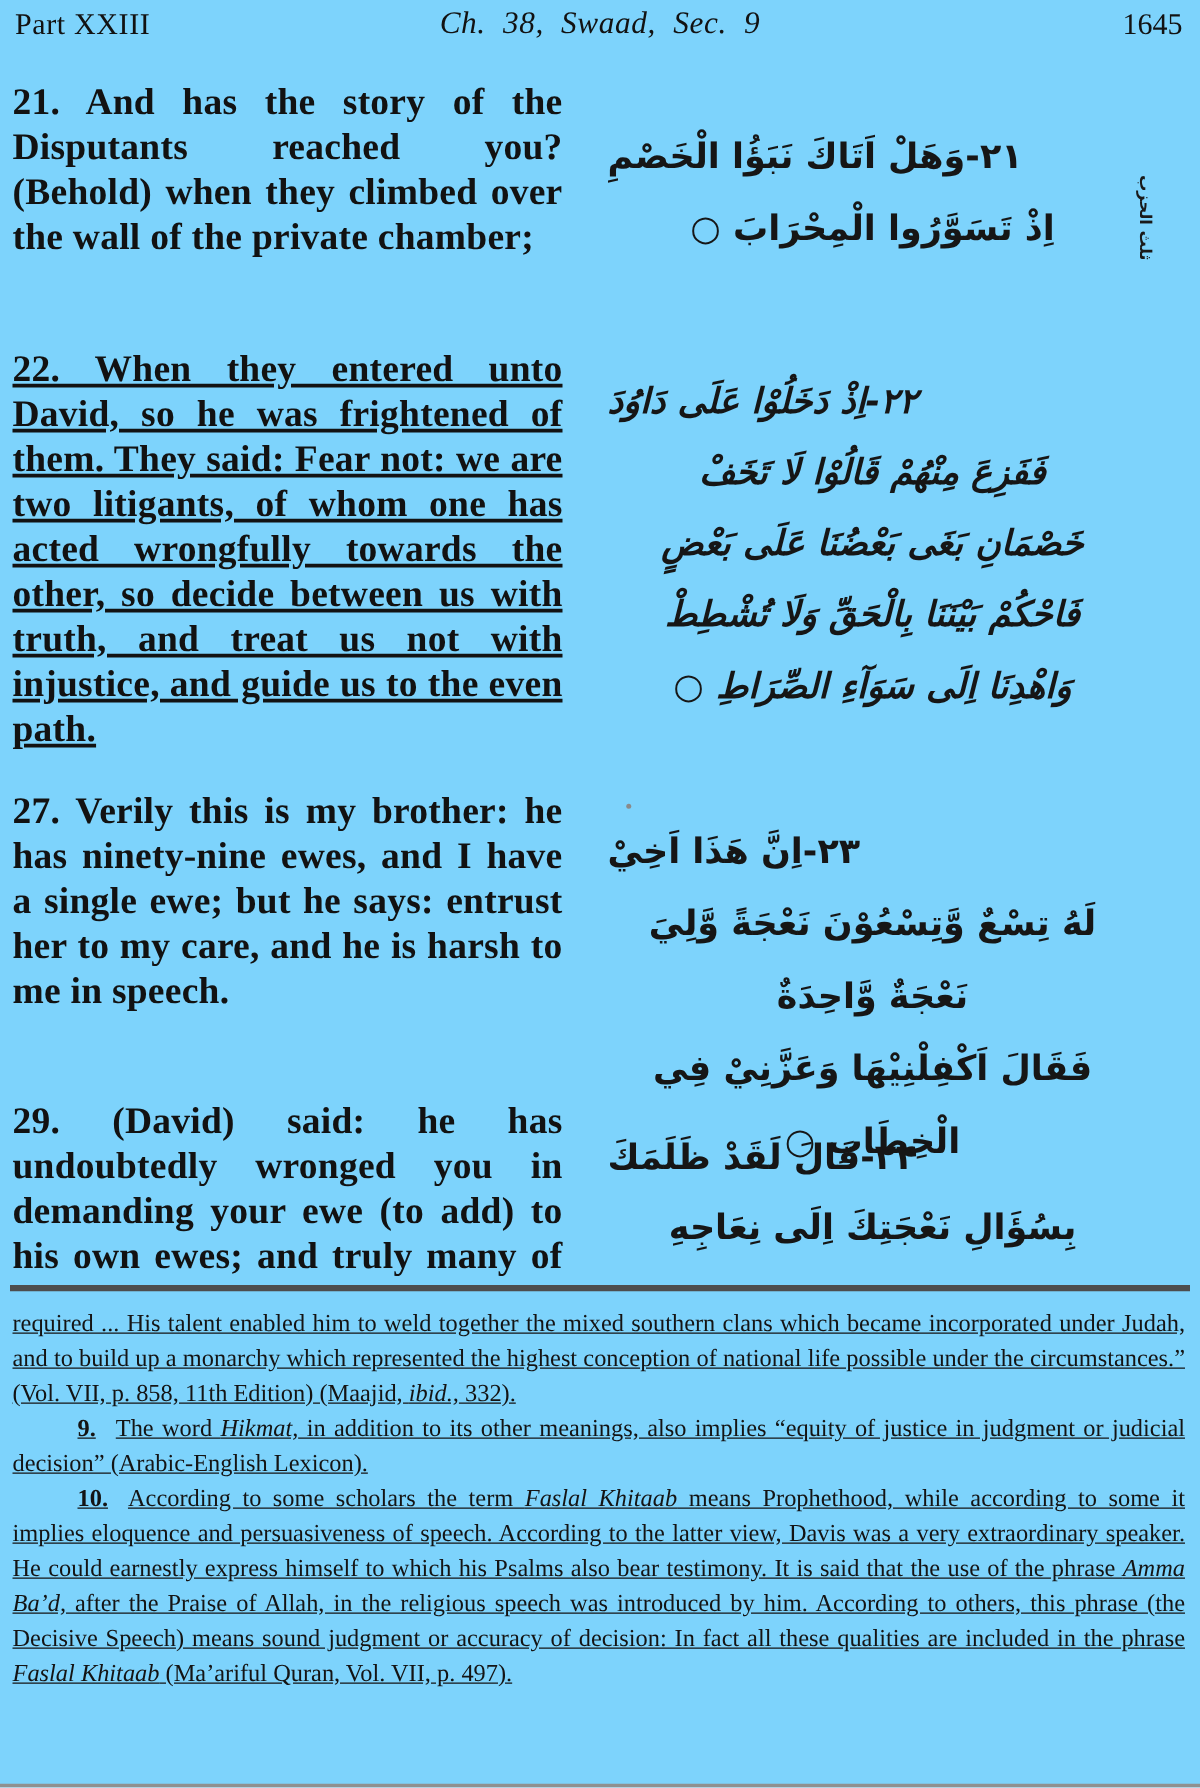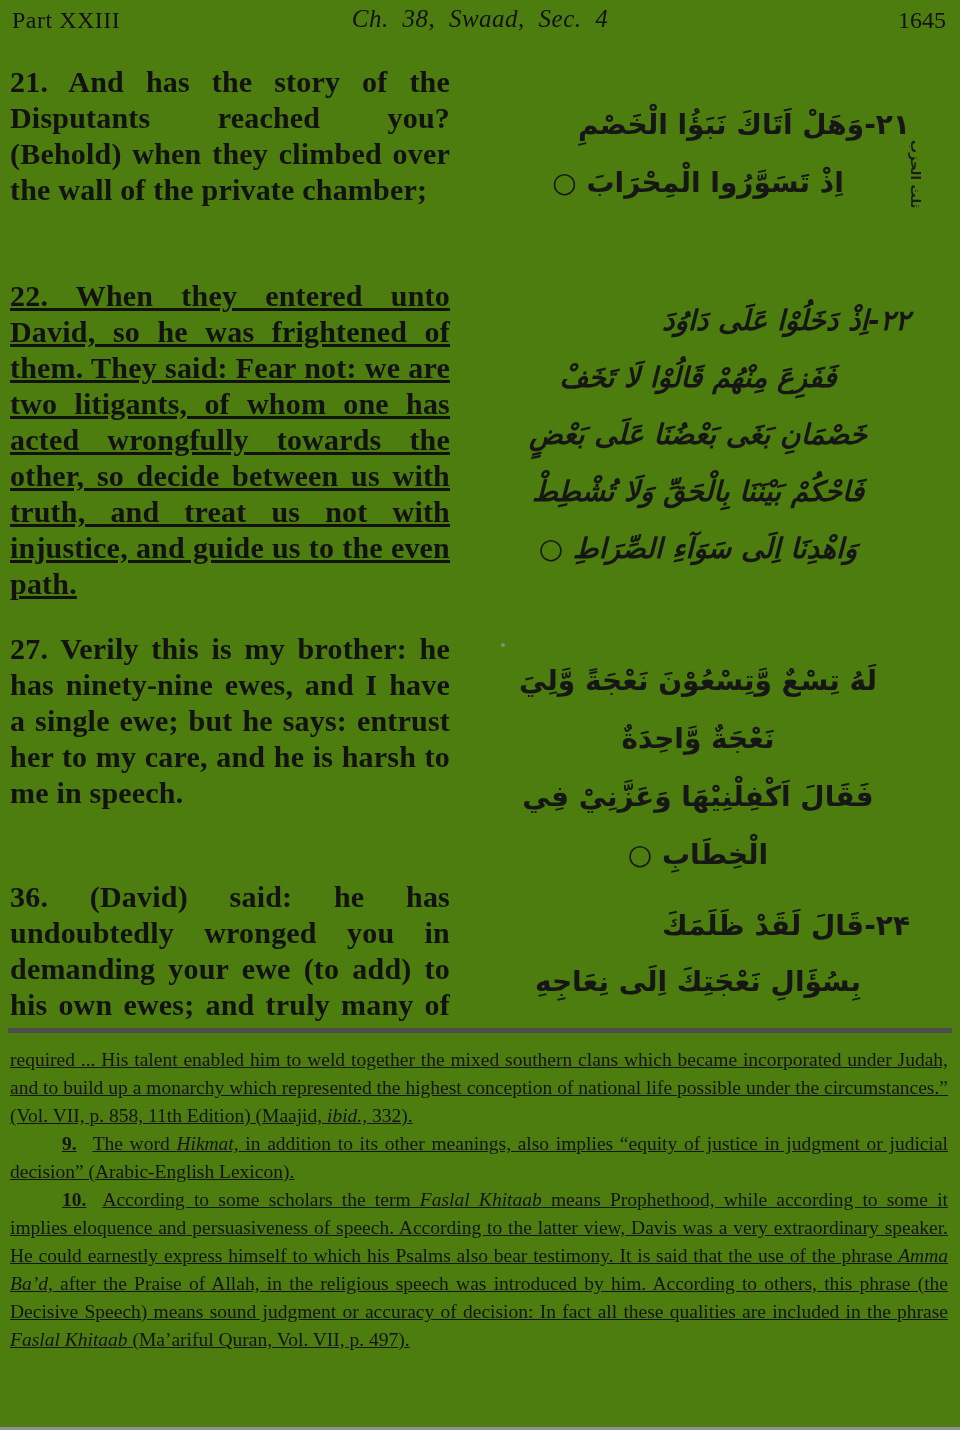--- a/index.html
+++ b/index.html
@@ -1,18 +1,18 @@
 <!DOCTYPE html>
 <html lang="en"><head>
 <meta charset="utf-8">
 <style>
   html,body{margin:0;padding:0;background:#e8e8e8;}
   .page{
     position:relative;width:960px;height:1430px;margin:0 auto;
-    background:#4d7c0f;color:#121212;overflow:hidden;
+    background:#7dd3fc;color:#121212;overflow:hidden;
     font-family:"Liberation Serif",serif;
   }
   
   .hdr-part{position:absolute;top:7px;left:12px;font-size:24px;letter-spacing:.5px;}
   .hdr-chapter{position:absolute;top:5px;left:0;right:0;text-align:center;
     font-style:italic;font-size:25px;word-spacing:7px;letter-spacing:.5px;}
   .hdr-page{position:absolute;top:7px;right:14px;font-size:24px;}
   
   .eng{
     position:absolute;left:10px;width:440px;
@@ -23,21 +23,21 @@
   .e22{top:278px;text-decoration:underline;}
   .e23{top:631px;}
   .e24{top:879px;text-align-last:justify;}
   
   .ara{
     position:absolute;left:486px;width:424px;direction:rtl;
     font-family:"DejaVu Sans",sans-serif;font-weight:bold;color:#161616;
     font-size:28px;
   }
   .ara .ln{text-align:center;}
-  .ara .ln-first{text-align:right;}
+  .ara .ln-first{text-align:left;}
   .a21{top:96px;line-height:58px;}
   .a22{top:292px;line-height:57px;font-style:italic;}
   .a23{top:652px;line-height:58px;}
   .a24{top:898px;line-height:56px;}
   
   .margin-marker{
     position:absolute;left:908px;top:98px;height:110px;
     writing-mode:vertical-rl;direction:rtl;
     font-family:"DejaVu Sans",sans-serif;font-size:13px;font-weight:bold;
     color:#1a1a1a;letter-spacing:1px;
@@ -56,21 +56,21 @@
   .speck{position:absolute;left:501px;top:643px;width:4px;height:4px;
     background:#8a8a8a;border-radius:50%;}
   .bottom-bar{position:absolute;left:0;right:0;bottom:0;height:3px;background:#909090;}
 </style>
 </head>
 <body>
 
 <div class="page">
 
   <div class="hdr-part">Part XXIII</div>
-  <div class="hdr-chapter">Ch. 38, Swaad, Sec. 4</div>
+  <div class="hdr-chapter">Ch. 38, Swaad, Sec. 9</div>
   <div class="hdr-page">1645</div>
 
   <div class="eng e21">21. And has the story of the Disputants reached you? (Behold) when they climbed over the wall of the private chamber;</div>
   <div class="ara a21">
     <div class="ln ln-first">۲۱-وَهَلْ اَتَاكَ نَبَؤُا الْخَصْمِ</div>
     <div class="ln">اِذْ تَسَوَّرُوا الْمِحْرَابَ ○</div>
   </div>
 
   <div class="margin-marker">ثلث الحزب</div>
 
@@ -78,25 +78,26 @@
   <div class="ara a22">
     <div class="ln ln-first">۲۲-اِذْ دَخَلُوْا عَلَى دَاوُدَ</div>
     <div class="ln">فَفَزِعَ مِنْهُمْ قَالُوْا لَا تَخَفْ</div>
     <div class="ln">خَصْمَانِ بَغَى بَعْضُنَا عَلَى بَعْضٍ</div>
     <div class="ln">فَاحْكُمْ بَيْنَنَا بِالْحَقِّ وَلَا تُشْطِطْ</div>
     <div class="ln">وَاهْدِنَا اِلَى سَوَآءِ الصِّرَاطِ ○</div>
   </div>
 
   <div class="eng e23">27. Verily this is my brother: he has ninety-nine ewes, and I have a single ewe; but he says: entrust her to my care, and he is harsh to me in speech.</div>
   <div class="ara a23">
+    <div class="ln ln-first">۲۳-اِنَّ هَذَا اَخِيْ</div>
     <div class="ln">لَهُ تِسْعٌ وَّتِسْعُوْنَ نَعْجَةً وَّلِيَ نَعْجَةٌ وَّاحِدَةٌ</div>
     <div class="ln">فَقَالَ اَكْفِلْنِيْهَا وَعَزَّنِيْ فِي الْخِطَابِ ○</div>
   </div>
 
-  <div class="eng e24">36. (David) said: he has undoubtedly wronged you in demanding your ewe (to add) to his own ewes; and truly many of</div>
+  <div class="eng e24">29. (David) said: he has undoubtedly wronged you in demanding your ewe (to add) to his own ewes; and truly many of</div>
   <div class="ara a24">
     <div class="ln ln-first">۲۴-قَالَ لَقَدْ ظَلَمَكَ</div>
     <div class="ln">بِسُؤَالِ نَعْجَتِكَ اِلَى نِعَاجِهِ</div>
   </div>
 
   <div class="speck"></div>
 
   <div class="rule"></div>
 
   <div class="fns">

